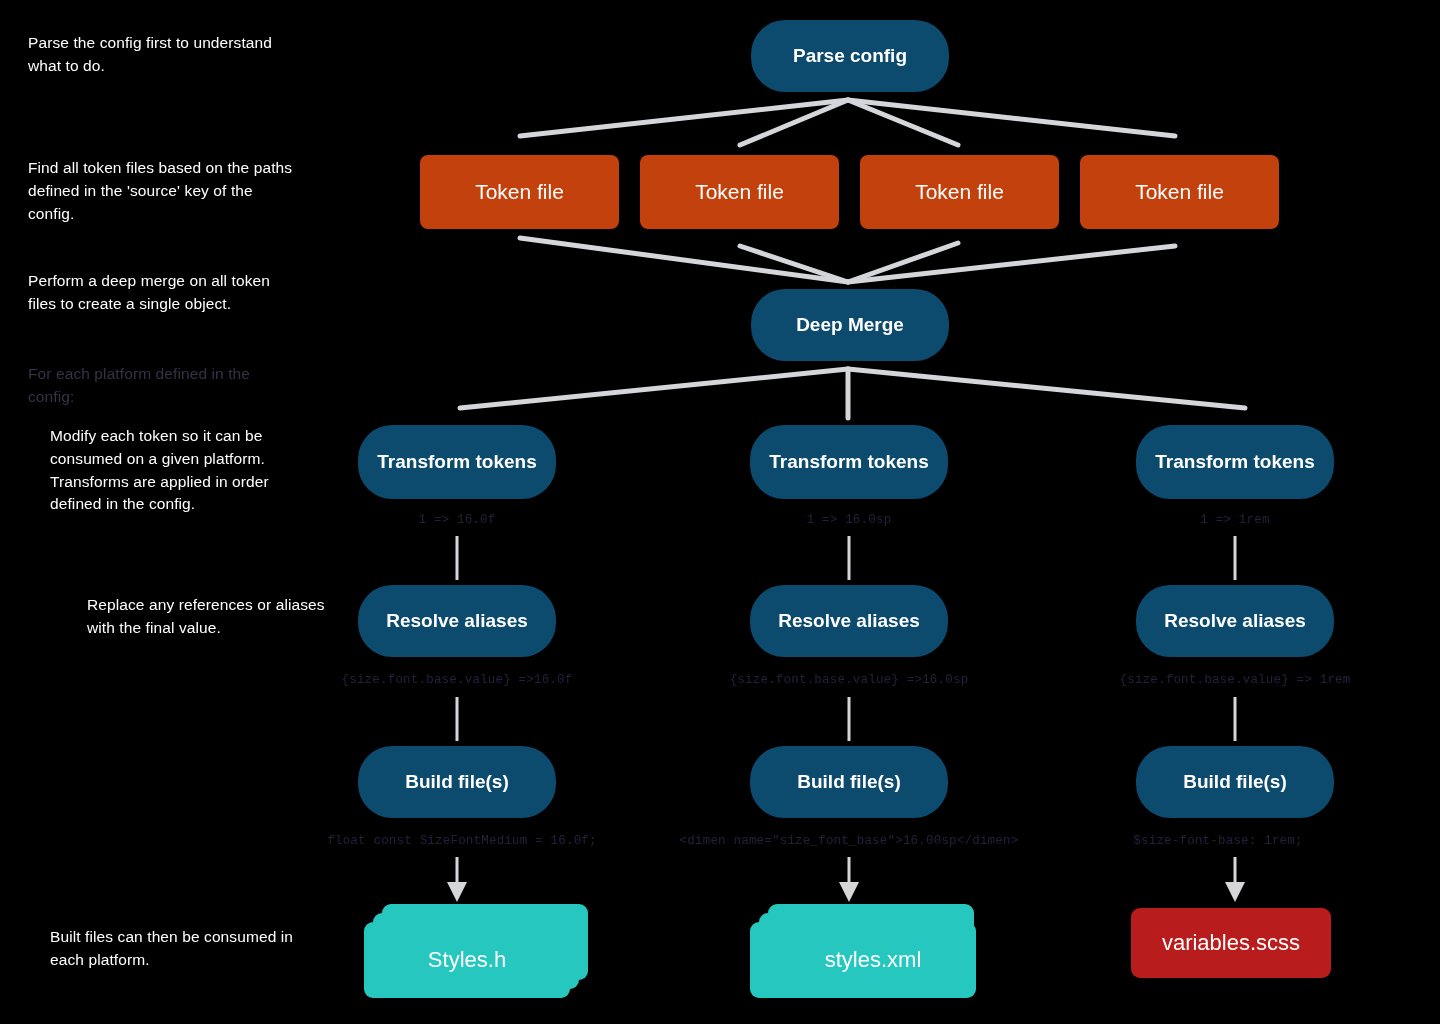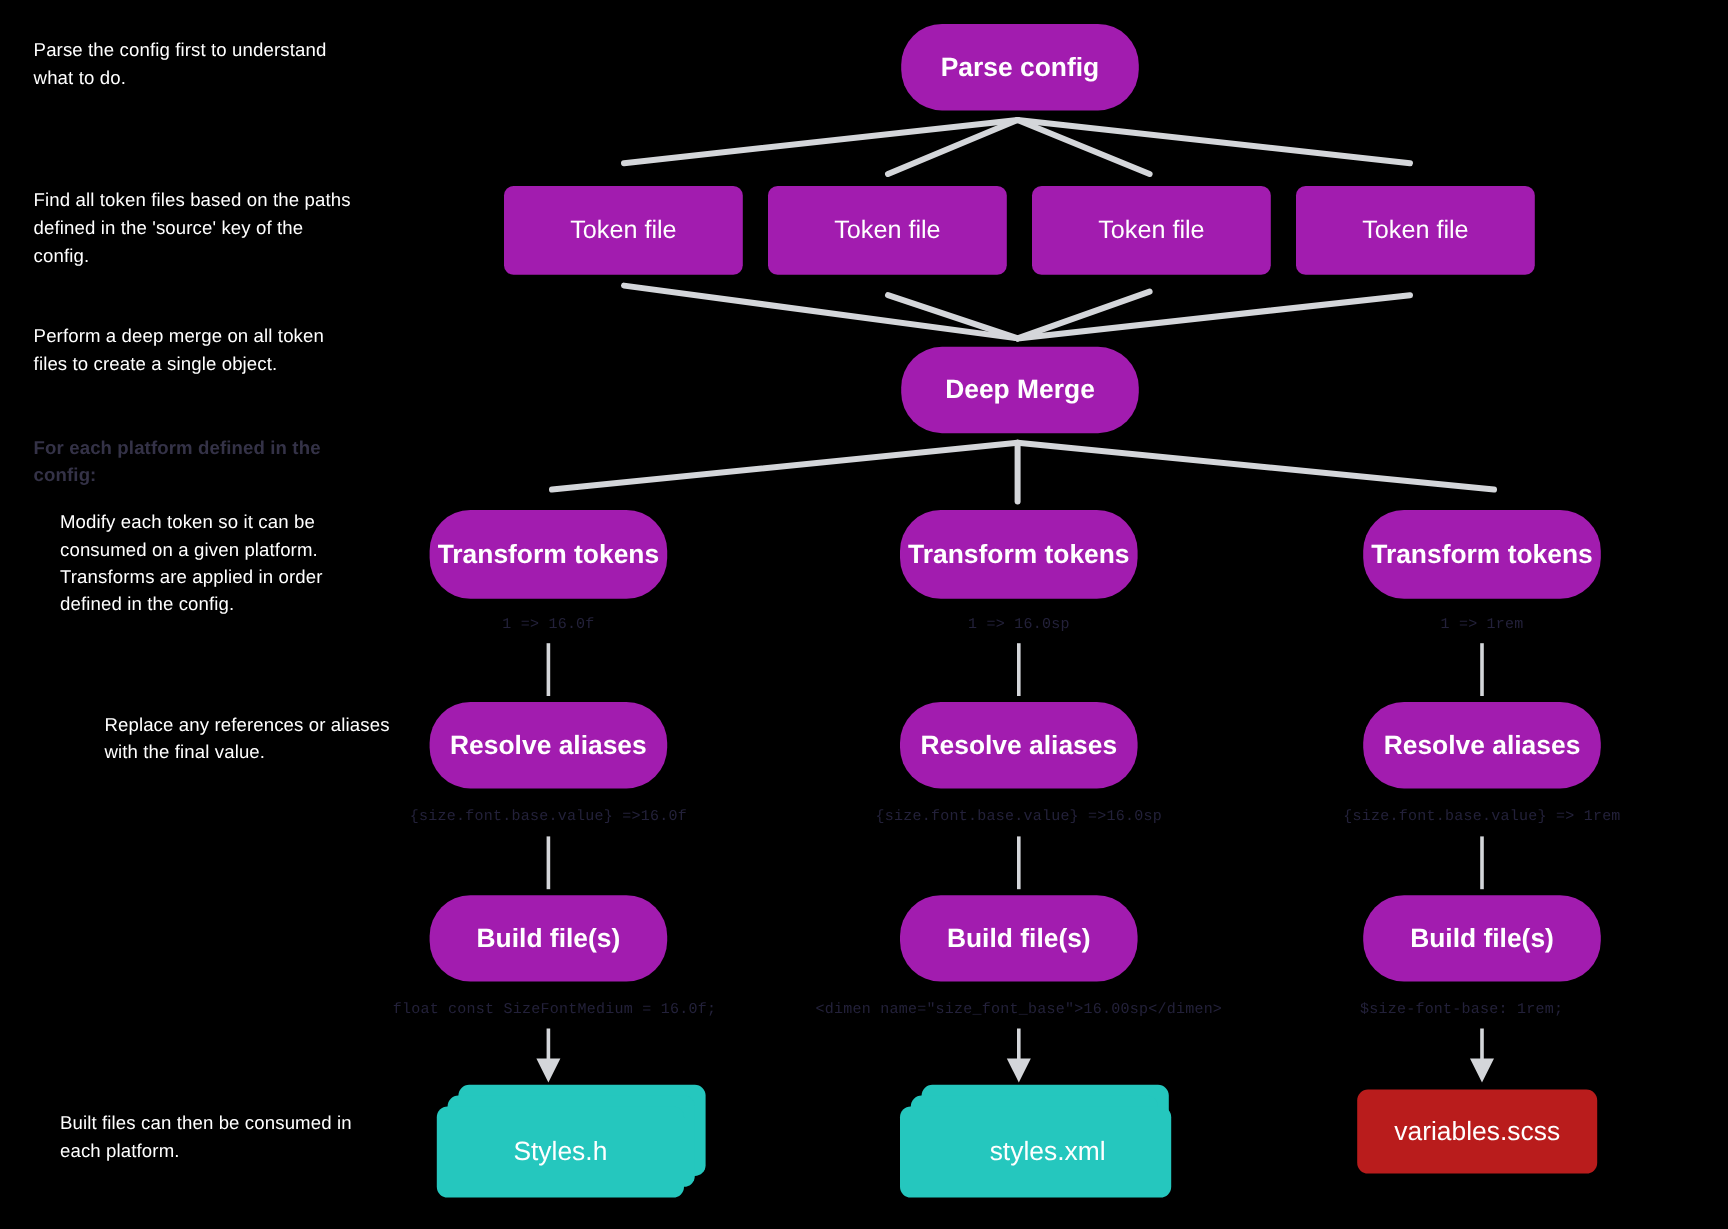--- a/index.html
+++ b/index.html
@@ -14,41 +14,41 @@
   .desc{
     position:absolute;
     color:#ffffff;
     font-size:15.5px;
     line-height:1.47;
     letter-spacing:.1px;
     width:272px;
   }
   .desc.heading{
     color:#343247;
-    font-weight:bold;
+    font-weight:normal;
   }
   .desc.indent{ left:50px; width:250px; }
 
   
   .node{
     position:absolute;
     display:flex;align-items:center;justify-content:center;
     text-align:center;
     color:#ffffff;
     box-sizing:border-box;
   }
   .node.pill{
-    background:#a21caf;
+    background:#0c4a6e;
     border-radius:34px;
     font-weight:bold;
-    font-size:22px;
+    font-size:19px;
     line-height:1.2;
   }
   .node.token{
-    background:#a21caf;
+    background:#c2410c;
     border-radius:8px;
     font-size:21px;
     font-weight:normal;
   }
   .node.file{
     background:#b91c1c;
     border-radius:9px;
     font-size:22px;
     font-weight:normal;
   }

